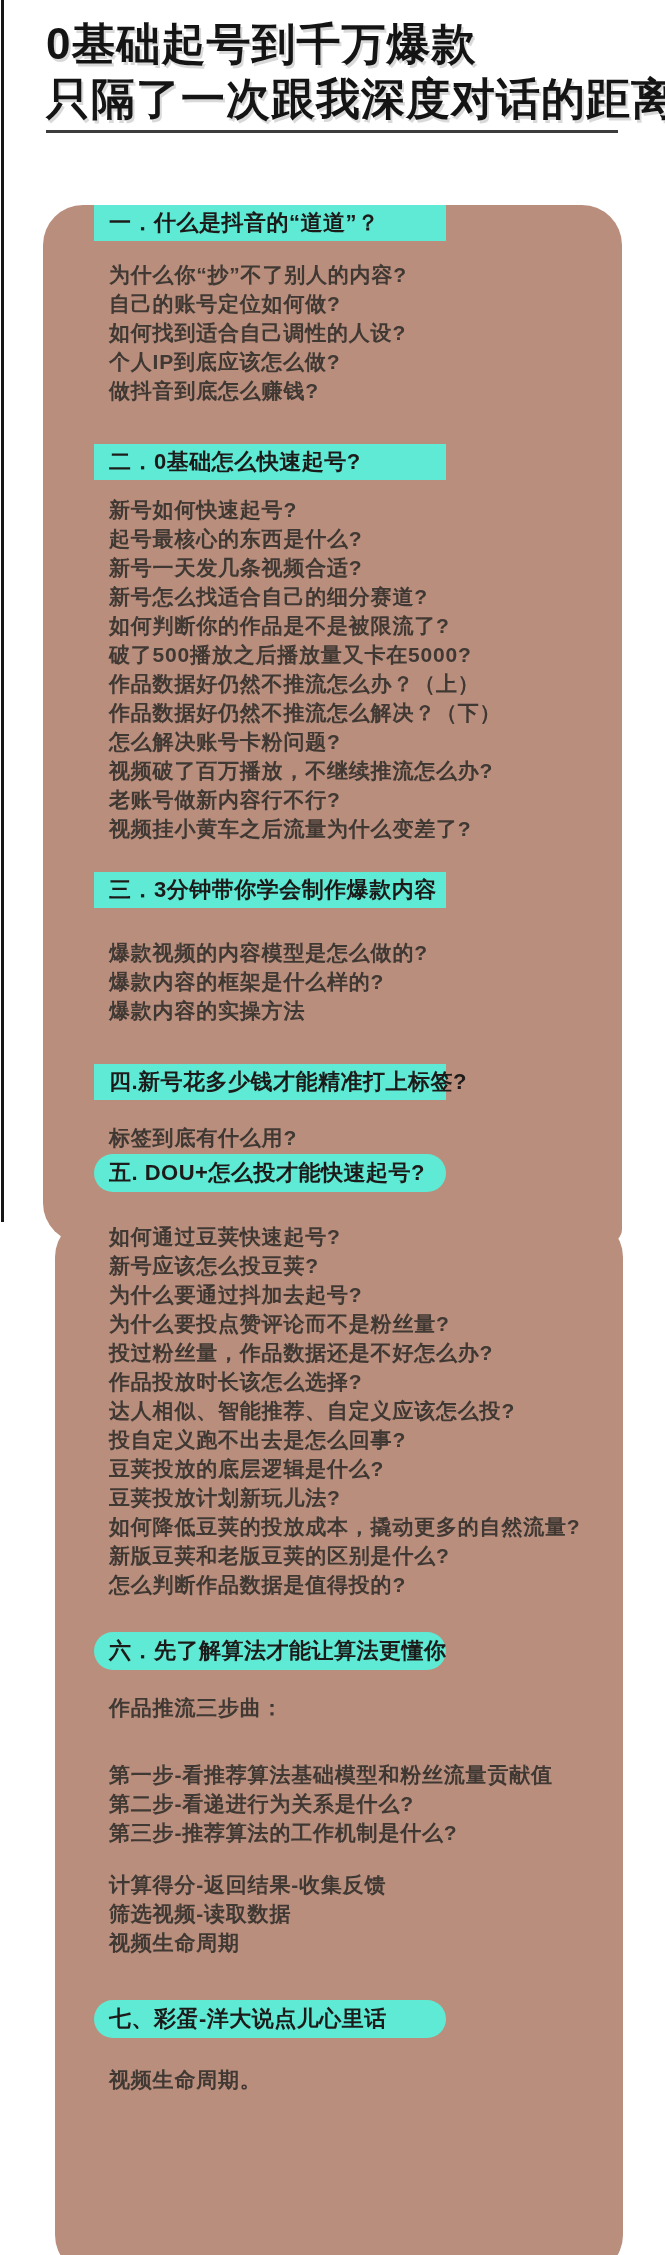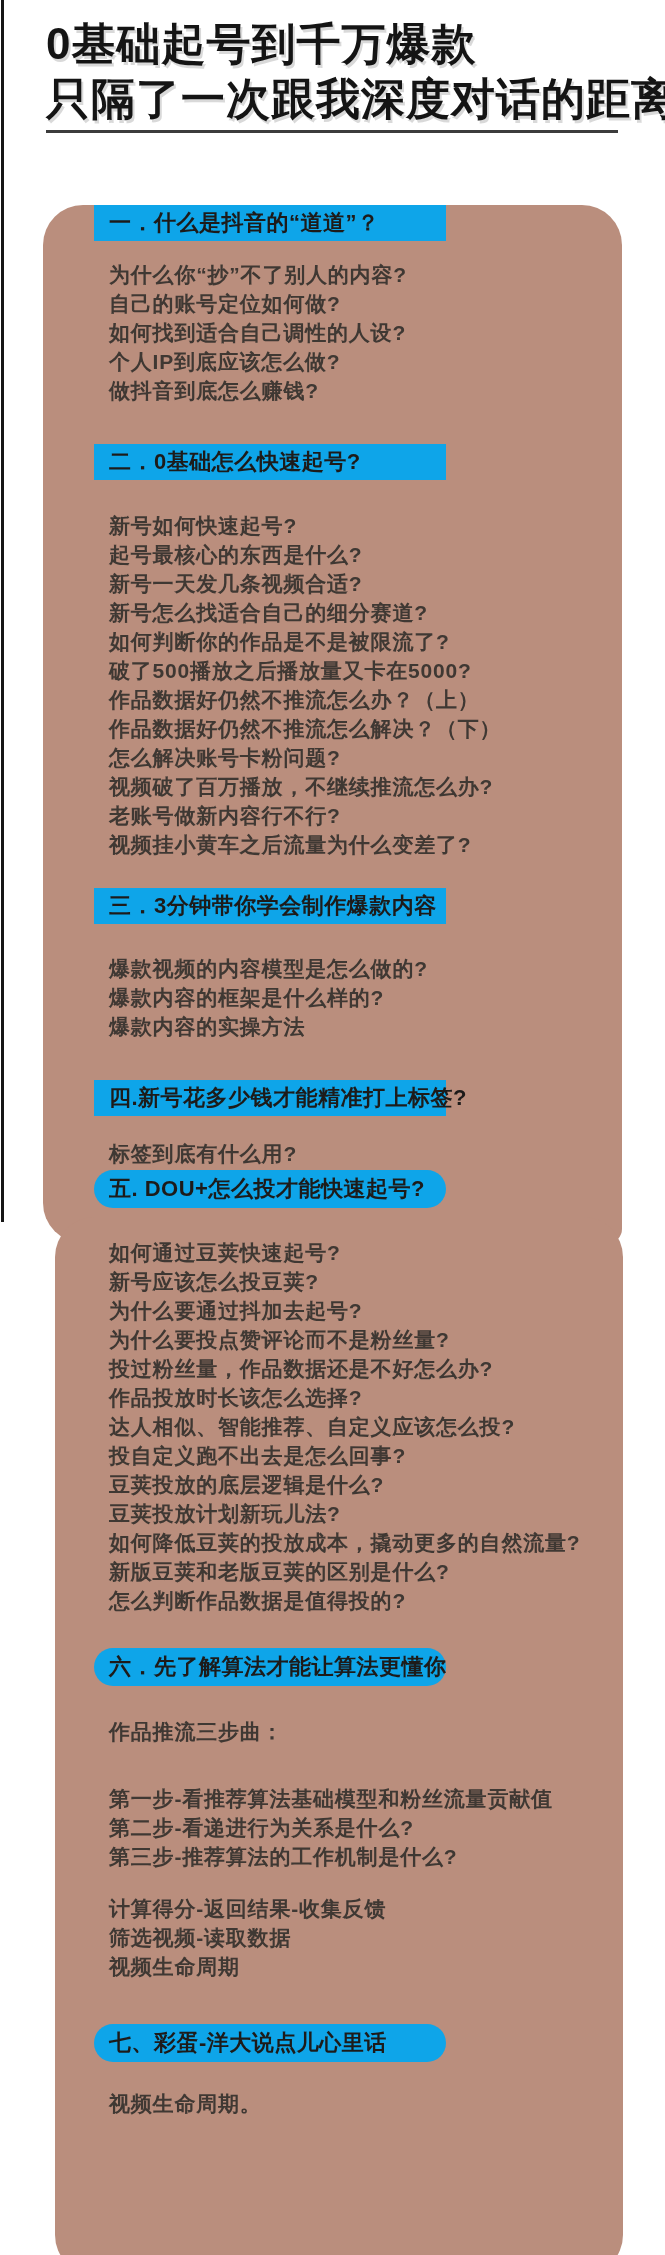--- a/index.html
+++ b/index.html
@@ -28,42 +28,42 @@
   .stage{
     position:relative;margin-top:47px;height:2070px;
   }
   .card{position:absolute;background:#ba8e7d;}
   .card-a{left:43px;top:0;width:579px;height:1038px;border-radius:40px 40px 14px 40px;}
   .card-b{left:55px;top:1012px;width:568px;height:1058px;border-radius:40px;}
   .content{position:relative;z-index:1;}
   .sec{}
   .hdr{
     width:352px;margin-left:94px;
-    background:#0ea5e9;
+    background:#5eead4;
     display:flex;align-items:center;
     padding-left:15px;box-sizing:border-box;
     font-size:22px;font-weight:800;color:#1d1b1a;
     letter-spacing:0.5px;white-space:nowrap;
   }
   .hdr.bar{height:36px;}
   .hdr.pill{height:38px;border-radius:19px;}
   .group{}
   .q{
     margin-left:109px;
     font-size:21px;line-height:29px;
     color:#3f3833;font-weight:600;
     letter-spacing:0.8px;white-space:nowrap;
   }
   .sec-1 .hdr{margin-top:72px;} .sec-1 .group{margin-top:19px;}
-  .sec-2 .hdr{margin-top:39px;} .sec-2 .group{margin-top:31px;}
+  .sec-2 .hdr{margin-top:39px;} .sec-2 .group{margin-top:15px;}
   .sec-3 .hdr{margin-top:29px;} .sec-3 .group{margin-top:30px;}
   .sec-4 .hdr{margin-top:39px;} .sec-4 .group{margin-top:23px;}
   .sec-5 .hdr{margin-top:2px;} .sec-5 .group{margin-top:30px;}
   .sec-6 .hdr{margin-top:33px;} .sec-6 .group{margin-top:38px;}
-  .sec-6 .group.g-0{margin-top:31px;} .sec-6 .group.g-2{margin-top:23px;}
+  .sec-6 .group.g-0{margin-top:23px;} .sec-6 .group.g-2{margin-top:23px;}
   .sec-7 .hdr{margin-top:43px;} .sec-7 .group{margin-top:27px;}
 </style>
 </head>
 <body>
 
 <div class="edge-bar"></div>
 
 <div class="title-wrap">
   <div class="title-line">0基础起号到千万爆款</div>
   <div class="title-line">只隔了一次跟我深度对话的距离</div>

